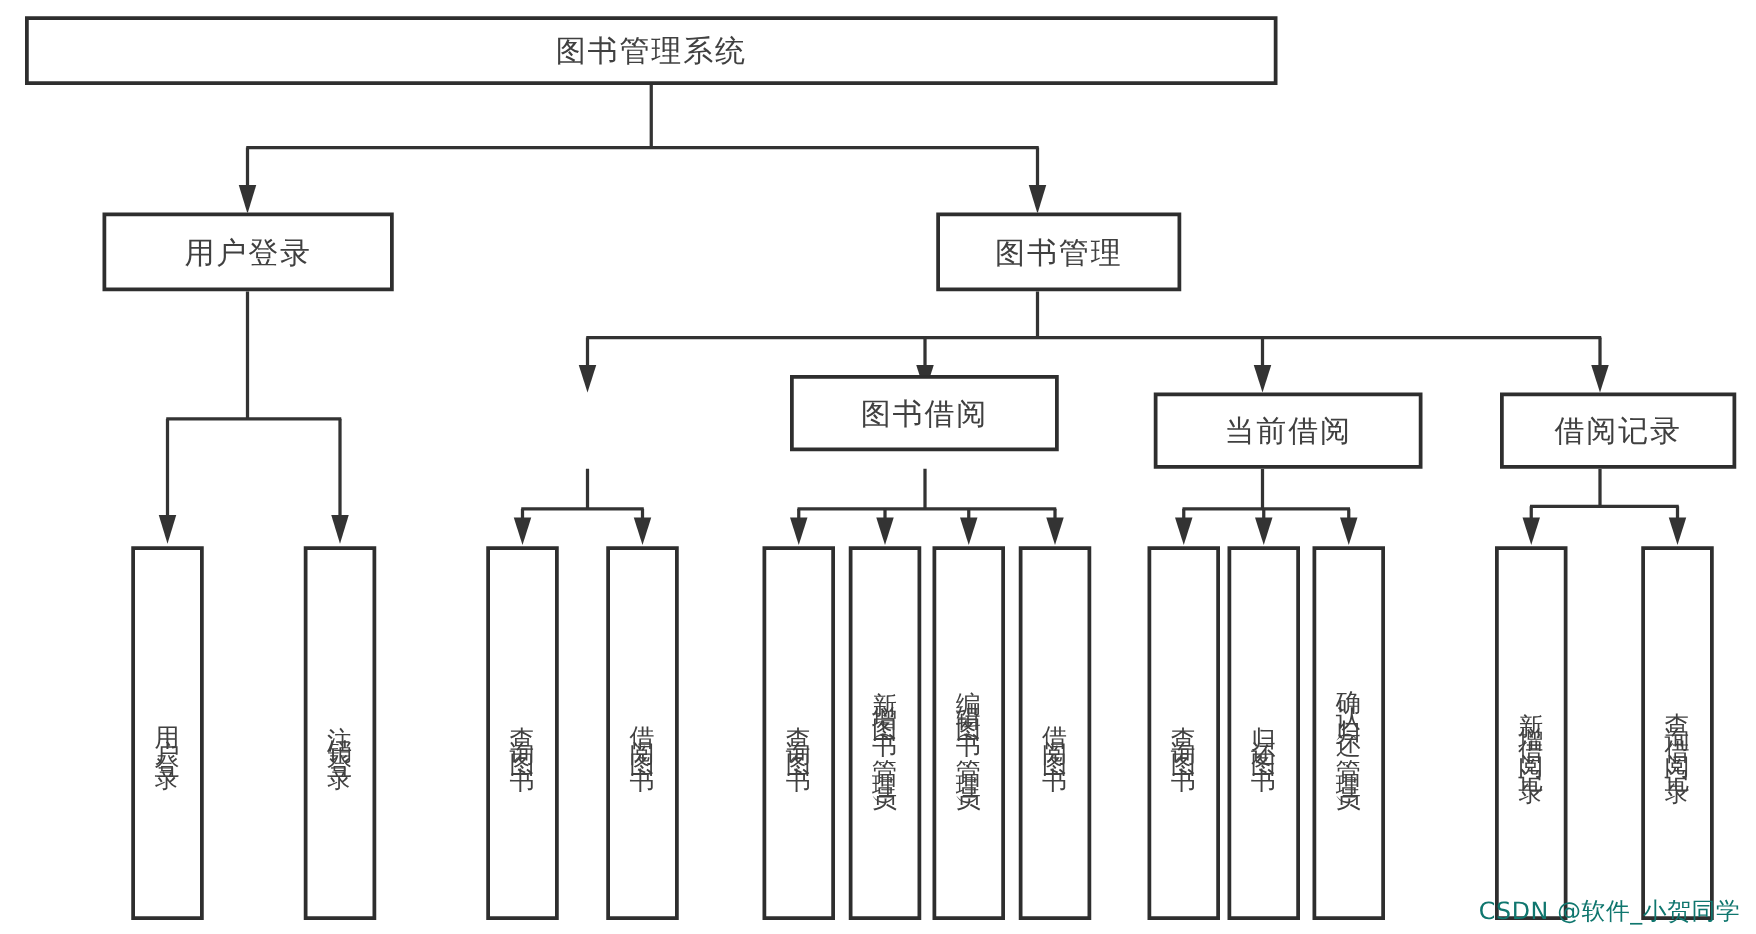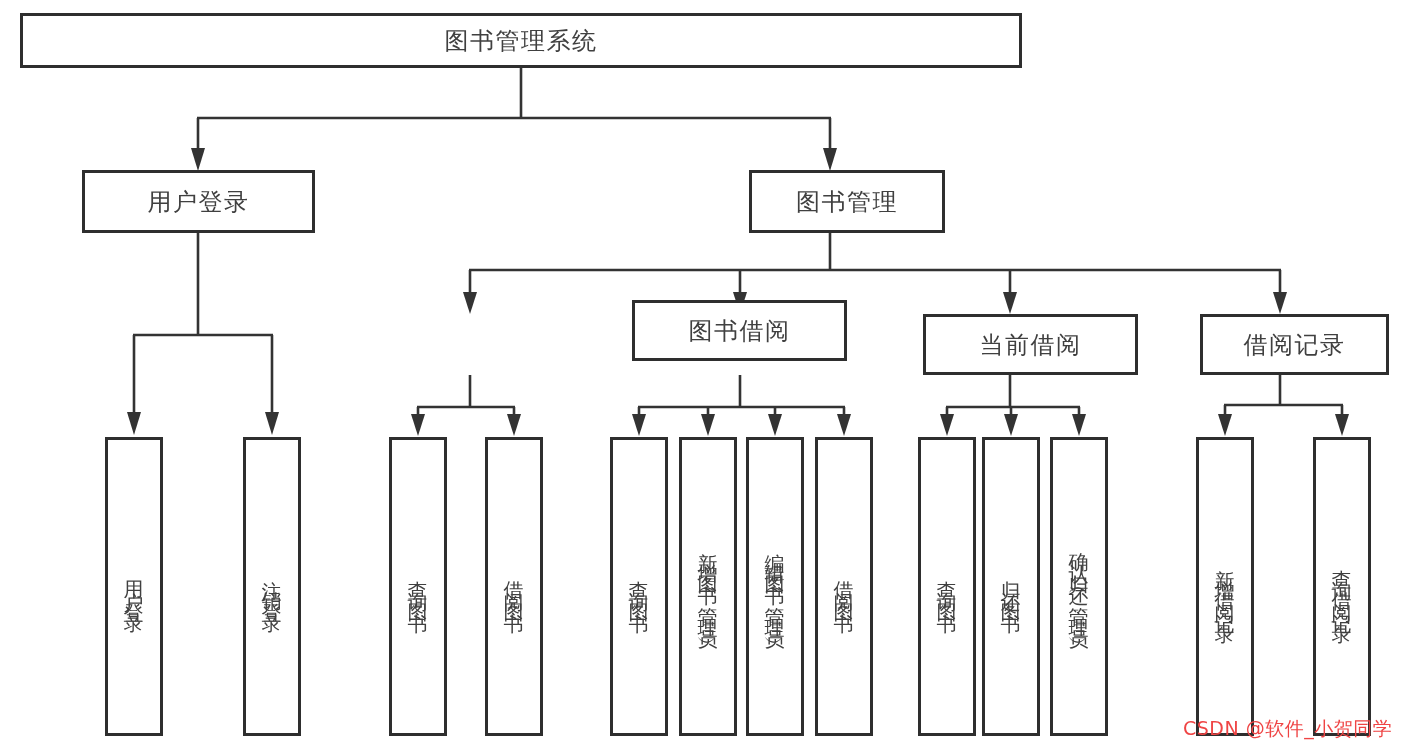--- a/index.html
+++ b/index.html
@@ -41,21 +41,21 @@
     letter-spacing: 11px;
     line-height: 1;
     white-space: nowrap;
   }
   .watermark {
     position: absolute;
     left: 1183px;
     top: 716px;
     z-index: 5;
     font-size: 19px;
-    color: #ef4444;
+    color: #0f766e;
     letter-spacing: 0.5px;
     white-space: nowrap;
   }
   svg line { stroke: #333333; stroke-width: 2.6; }
   svg polygon { fill: #333333; }
 </style>
 </head>
 <body>
 
 <div class="canvas">

